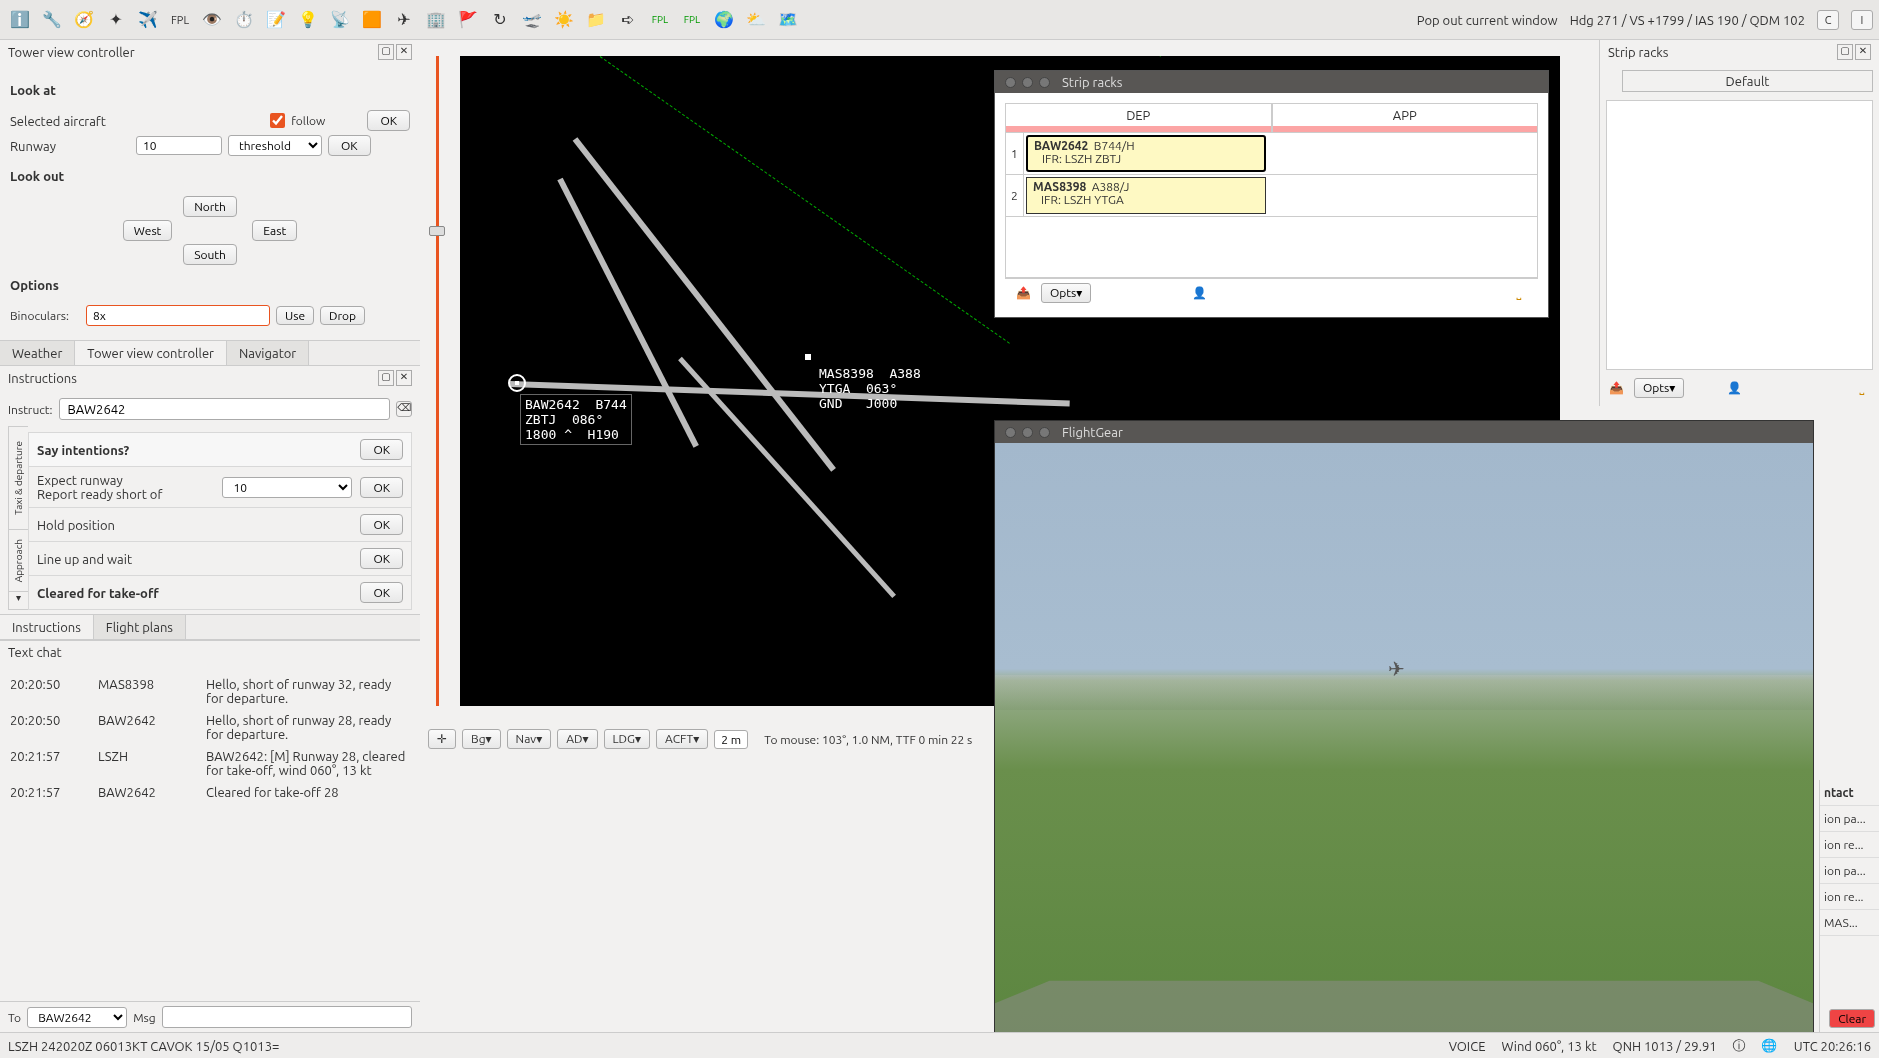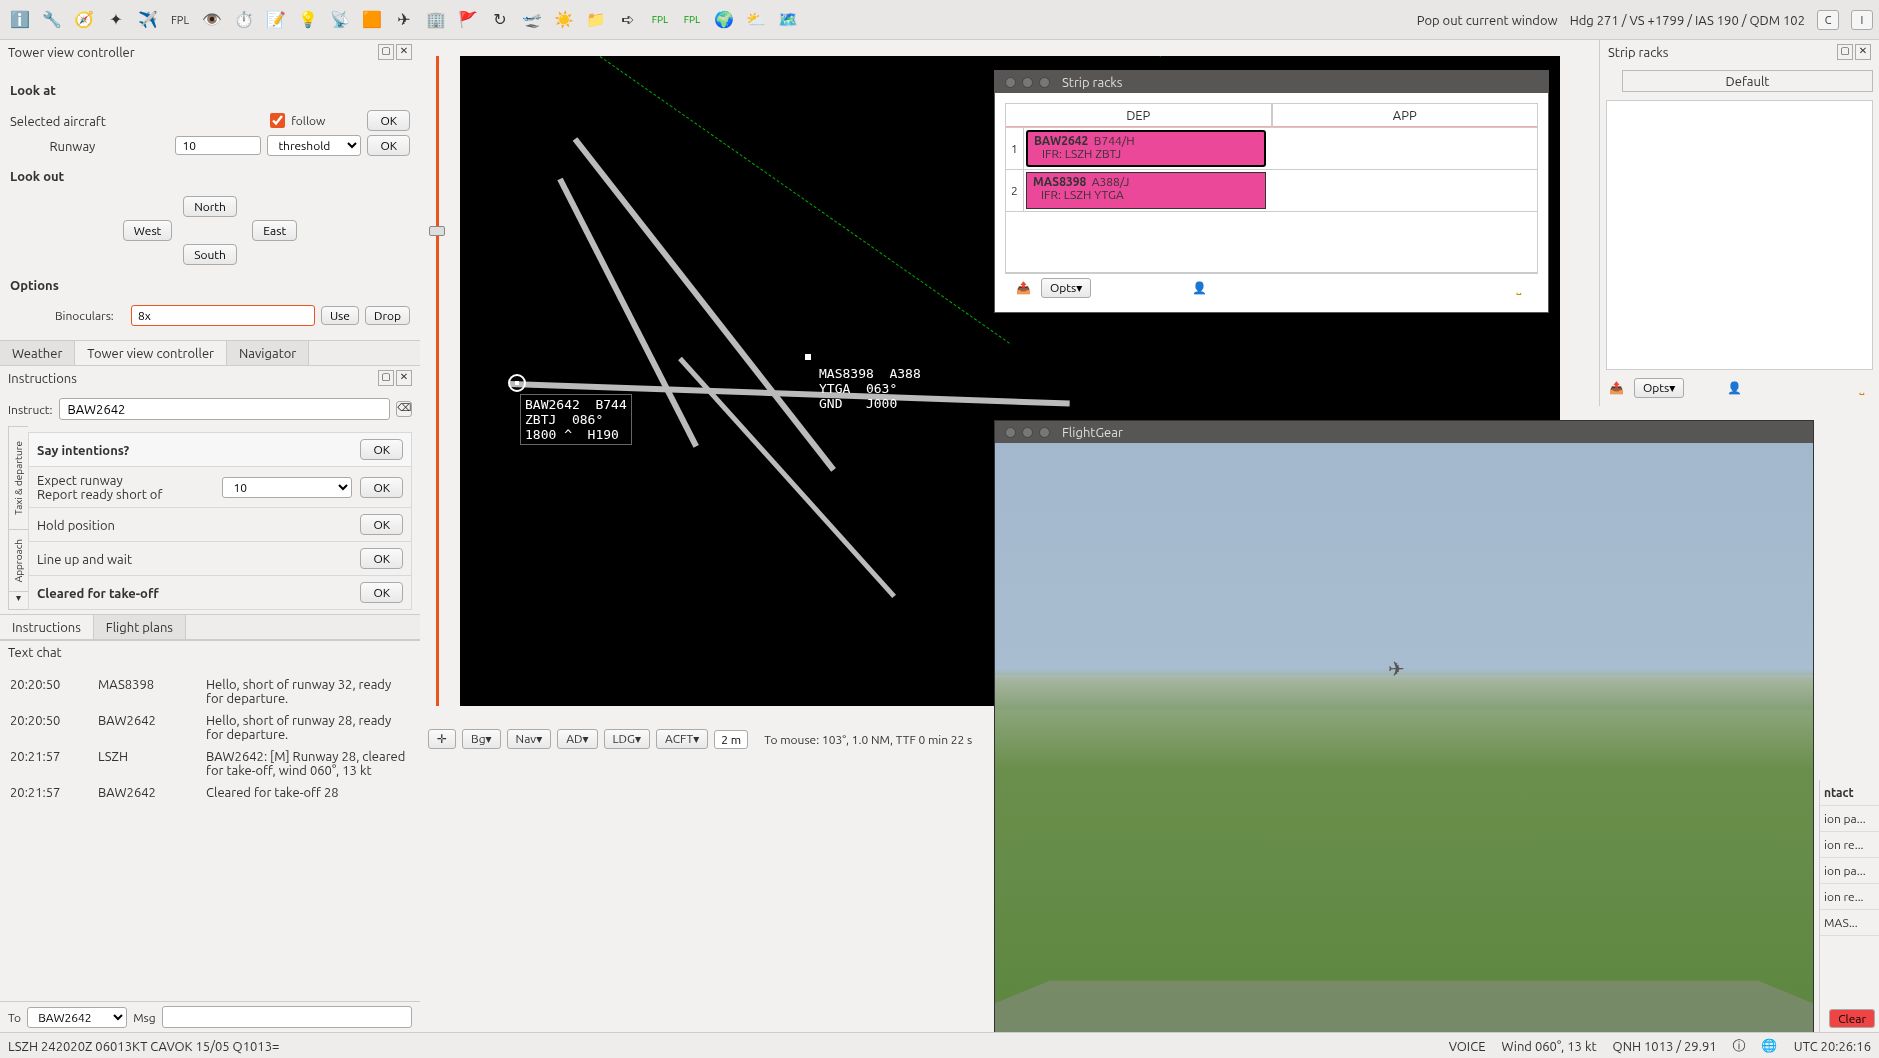--- a/index.html
+++ b/index.html
@@ -15,21 +15,21 @@
 
 
 .left-col { position: absolute; left: 0; top: 40px; width: 420px; bottom: 26px; background: #f2f1f0; display: flex; flex-direction: column; }
 
 .panel-title { font-size: 13px; padding: 4px 8px; background: #f2f1f0; display: flex; align-items: center; }
 .panel-title-actions { margin-left: auto; display: flex; gap: 2px; }
 .pta { width: 16px; height: 16px; border: 1px solid #aaa; font-size: 10px; text-align: center; line-height: 12px; cursor: pointer; }
 
 .tower-view { padding: 6px 10px 10px 10px; }
 .section-hdr { font-weight: bold; margin: 13px 0; font-size: 13px; }
-.row { display: flex; align-items: center; gap: 6px; margin: 4px 0; justify-content: flex-end; }
+.row { display: flex; align-items: center; gap: 6px; margin: 4px 0; }
 .lbl { width: 120px; font-size: 13px; }
 .ok-btn { border: 1px solid #aaa; background: linear-gradient(#fafafa,#e8e8e8); padding: 3px 12px; border-radius: 4px; font-size: 12px; cursor: pointer; }
 .ok-btn-sm { border: 1px solid #aaa; background: linear-gradient(#fafafa,#e8e8e8); padding: 2px 8px; border-radius: 4px; font-size: 12px; cursor: pointer; }
 .chk { width: 15px; height: 15px; accent-color: #e95420; }
 .sel, .num-input { border: 1px solid #aaa; background: #fff; padding: 2px 6px; font-size: 12px; border-radius: 3px; }
 .binoc-input { border: 1px solid #e95420; background: #fff; padding: 3px 6px; width: 184px; font-size: 12px; border-radius: 3px; }
 .dir-btn { border: 1px solid #aaa; background: linear-gradient(#fafafa,#e8e8e8); padding: 3px 10px; border-radius: 4px; font-size: 12px; cursor: pointer; }
 .dir-grid { display: flex; flex-direction: column; gap: 3px; margin: 6px 0; align-items: center; }
 .dir-middle { display: flex; gap: 80px; }
 
@@ -66,24 +66,24 @@
 .ac-label { position: absolute; color: #fff; font-family: monospace; font-size: 13px; border: 1px solid #666; padding: 2px 4px; background: rgba(0,0,0,0.7); white-space: pre; }
 .ac-label2 { border: none; background: transparent; }
 .dashed-green { position: absolute; border-top: 1px dashed #0a0; }
 
 
 .strip-racks-popup { position: absolute; left: 994px; top: 70px; width: 555px; background: #fff; border: 1px solid #555; }
 .srp-title { background: #585654; color: #ddd; padding: 4px 10px; font-size: 13px; display: flex; align-items: center; gap: 6px; }
 .win-dot { width: 11px; height: 11px; border-radius: 50%; background: #777; border: 1px solid #444; }
 .srp-body { padding: 10px; display: flex; }
 .srp-col { flex: 1; border: 1px solid #ccc; }
-.srp-col-hdr { text-align: center; padding: 4px; font-size: 13px; border-bottom: 1px solid #fca5a5; }
+.srp-col-hdr { text-align: center; padding: 4px; font-size: 13px; border-bottom: 6px solid #fca5a5; }
 .strip-row { display: flex; align-items: stretch; border-bottom: 1px solid #ccc; min-height: 42px; }
 .strip-num { width: 18px; display: flex; align-items: center; justify-content: center; font-size: 12px; border-right: 1px solid #ccc; }
-.strip { flex: 1; margin: 2px; background: #ec4899; border: 1px solid #333; padding: 2px 6px; font-size: 12px; }
+.strip { flex: 1; margin: 2px; background: #fef9c3; border: 1px solid #333; padding: 2px 6px; font-size: 12px; }
 .strip.sel { border: 2px solid #000; }
 .strip .s-ident { font-weight: bold; }
 .srp-footer { display: flex; align-items: center; gap: 6px; padding: 4px 8px; border-top: 1px solid #ccc; }
 
 
 .right-strip-col { position: absolute; right: 0; top: 40px; width: 280px; background: #f2f1f0; border-left: 1px solid #ccc; }
 .rsc-body { padding: 6px; }
 .rsc-default { border: 1px solid #bbb; text-align: center; padding: 3px; font-size: 13px; margin-bottom: 8px; margin-left: 16px; }
 .rsc-canvas { height: 270px; border: 1px solid #ccc; background: #fff; margin-bottom: 6px; }
 .rsc-footer { display: flex; align-items: center; gap: 6px; padding: 2px 0; }

